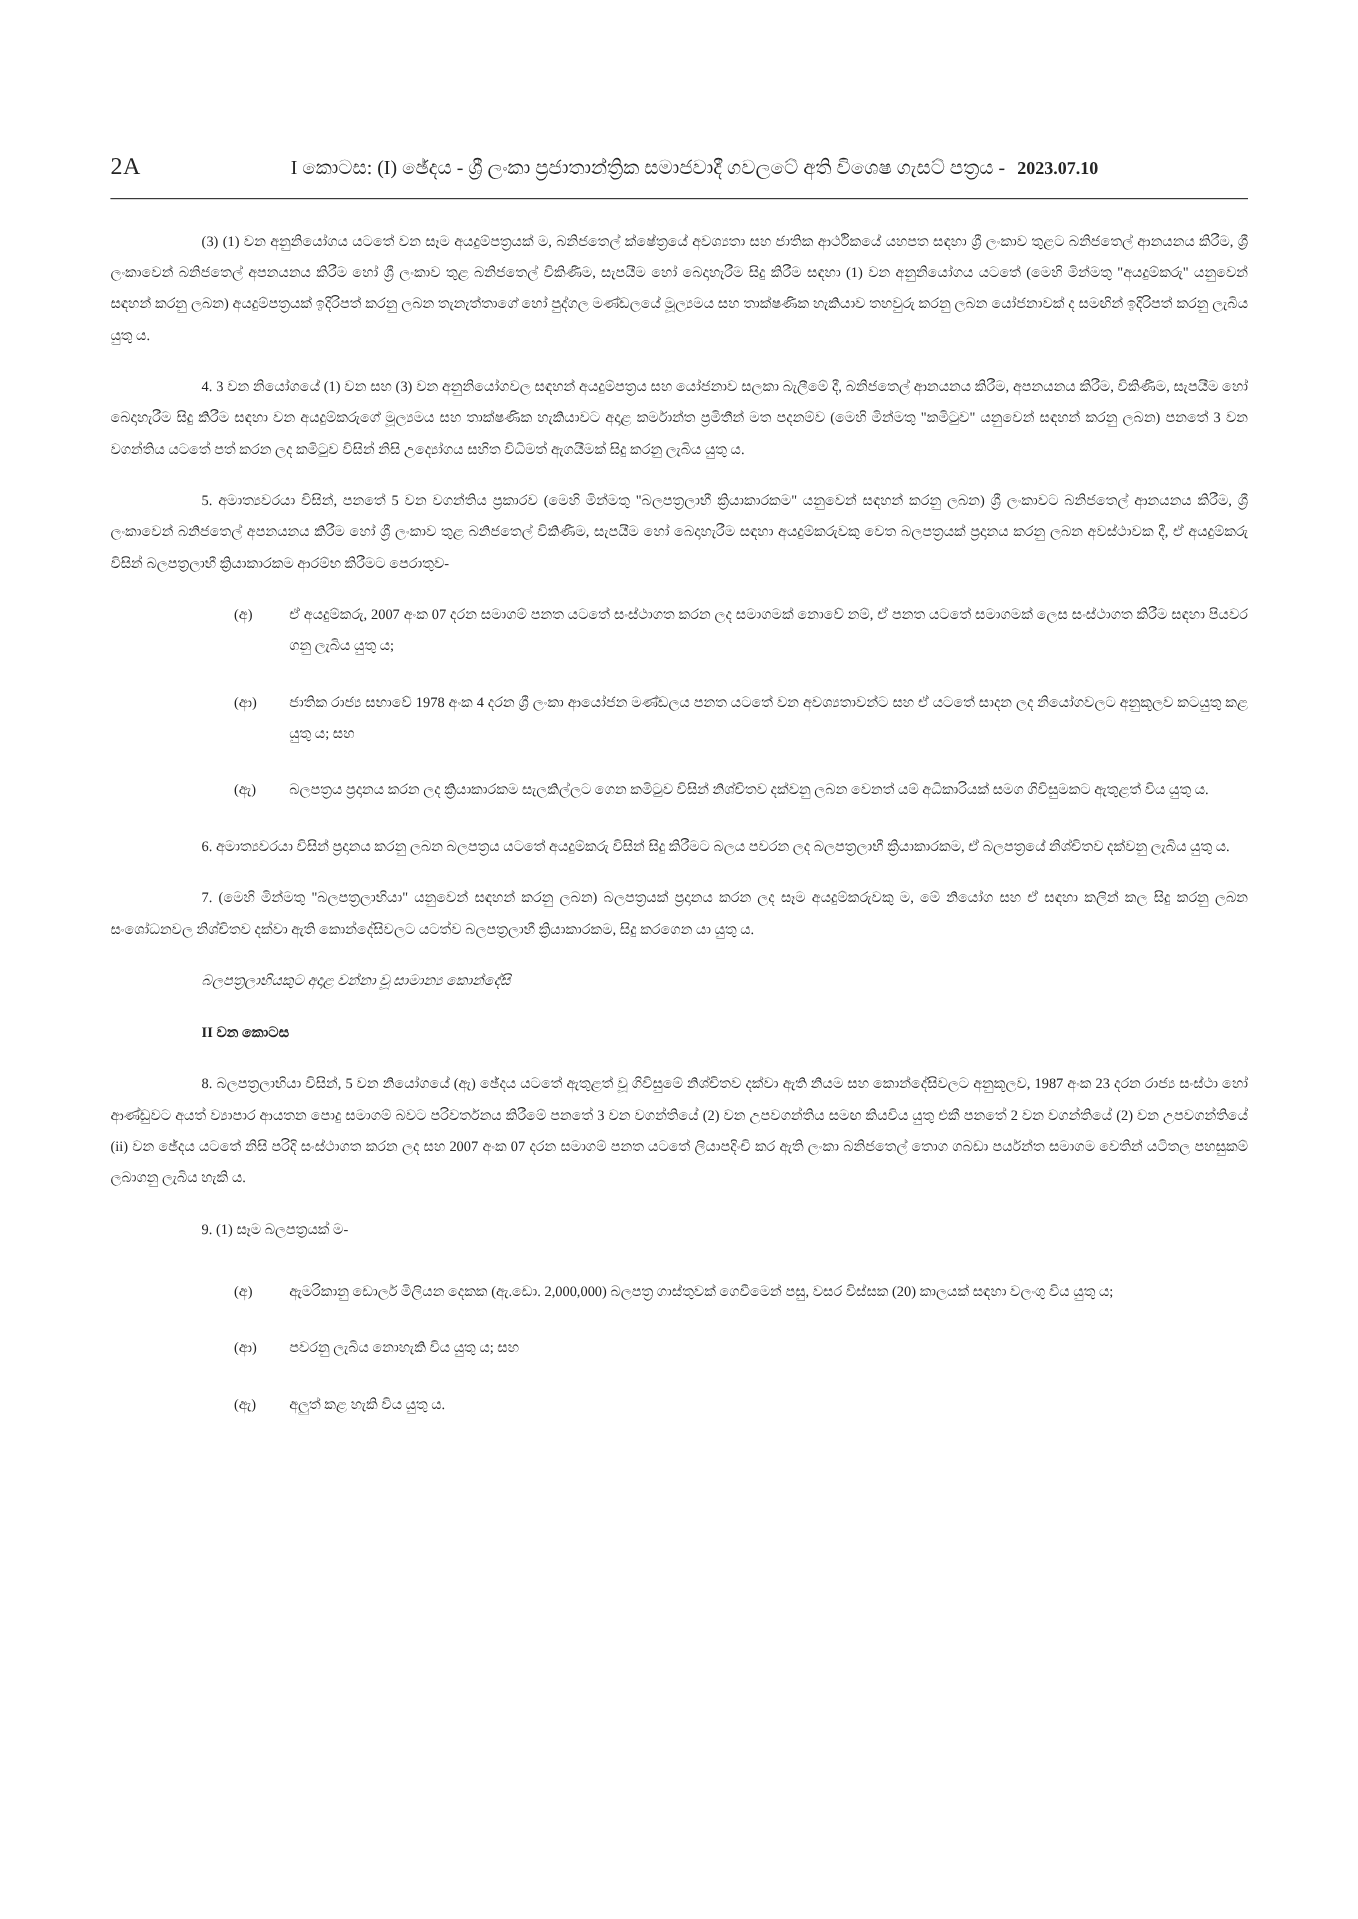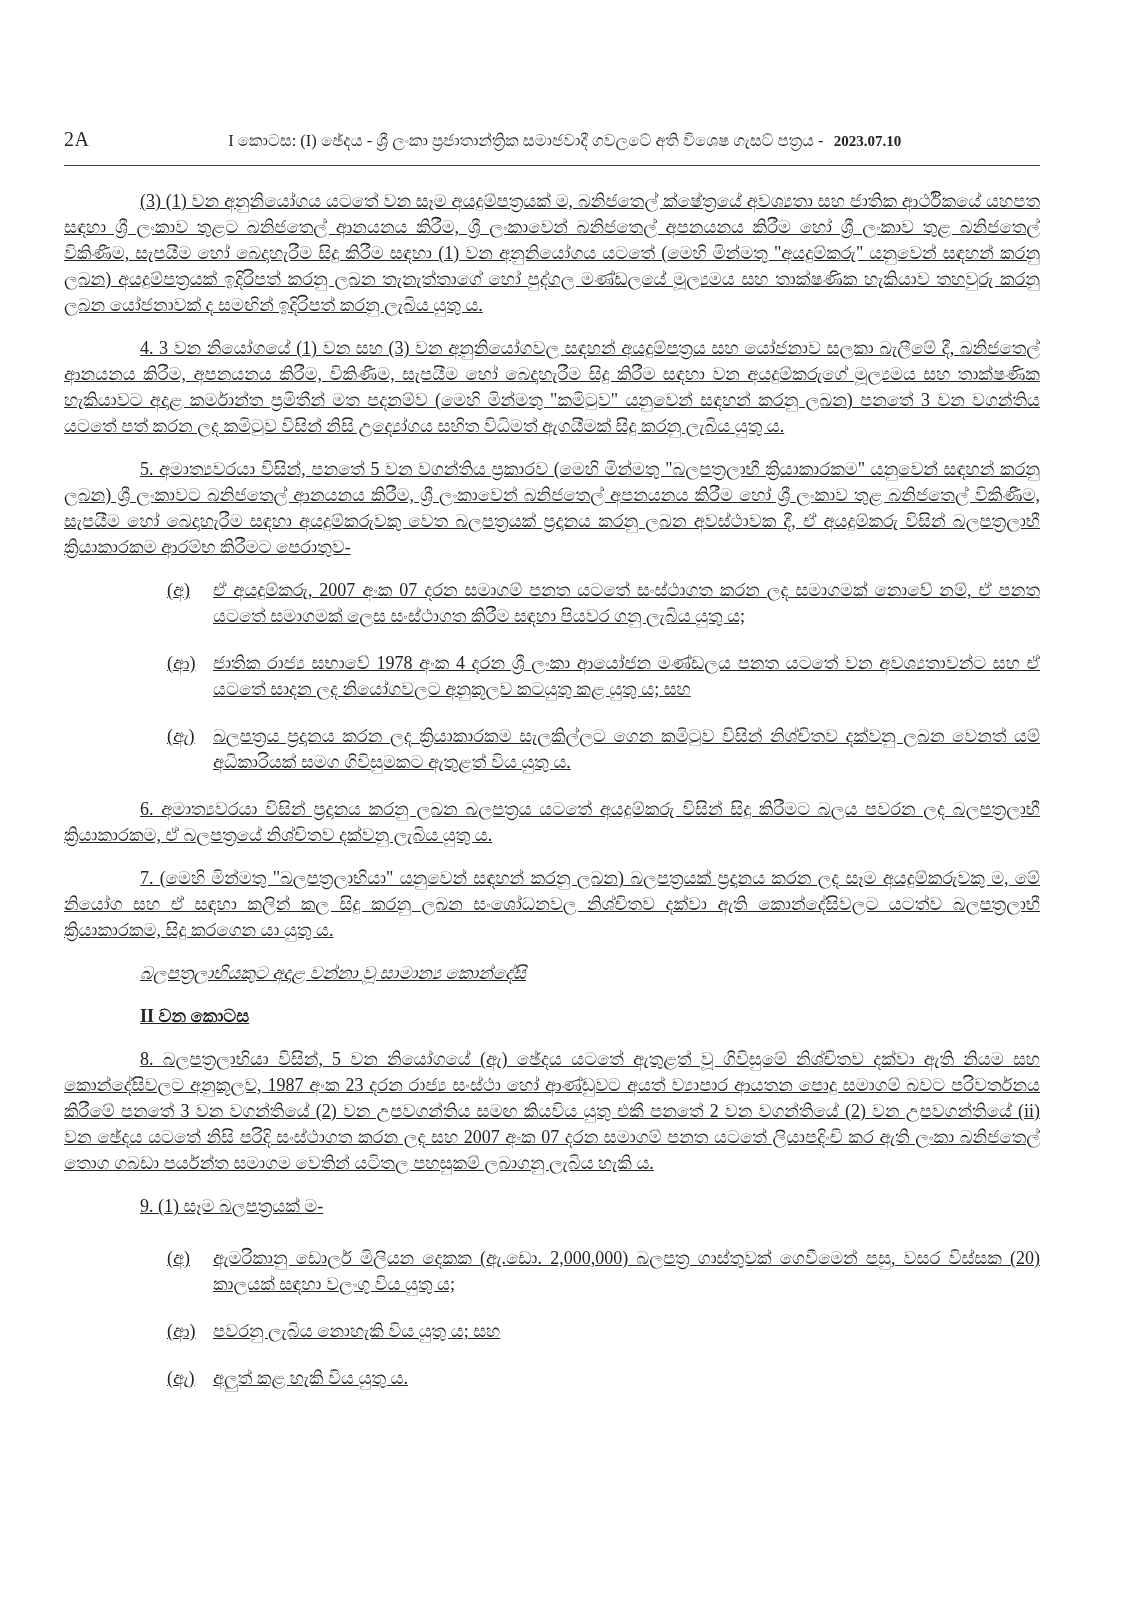--- a/index.html
+++ b/index.html
@@ -10,21 +10,21 @@
   .page {
     position: relative;
     width: 1132px;
     height: 1599px;
     margin: 0 auto;
     background: #ffffff;
     font-family: "Liberation Serif", "DejaVu Serif", serif;
     color: #242424;
     overflow: hidden;
     box-sizing: border-box;
-    padding: 128px 92px 0 64px;
+    padding: 128px 92px 0 92px;
   }
   
   .header-row {
     display: flex;
     align-items: baseline;
     width: 100%;
   }
   .page-num {
     font-size: 20px;
     letter-spacing: 0.5px;
@@ -41,23 +41,22 @@
     font-size: 15px;
     padding-left: 6px;
   }
   .header-rule {
     border: none;
     border-top: 1.6px solid #3a3a3a;
     margin: 14px 0 22px 0;
   }
   
   .body-text {
-    font-size: 18px;
+    font-size: 12px;
     line-height: 26px;
-    text-decoration: underline;
   }
   p.para {
     margin: 0 0 17px 0;
     text-align: justify;
     text-indent: 76px;
   }
   p.para.no-justify {
     text-align: left;
   }
   .sub-item {

